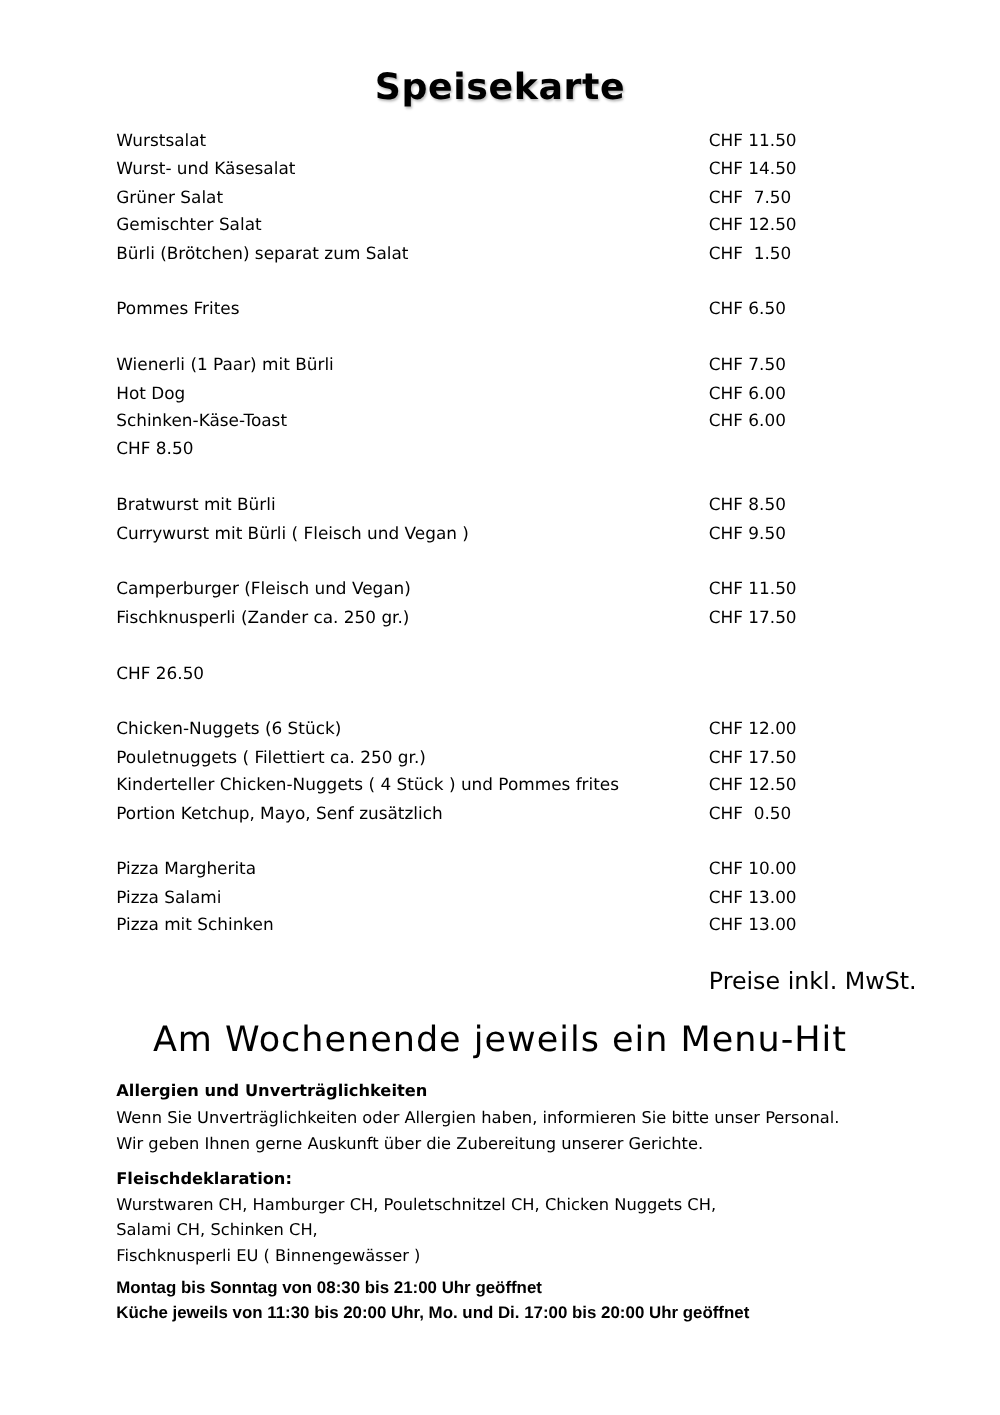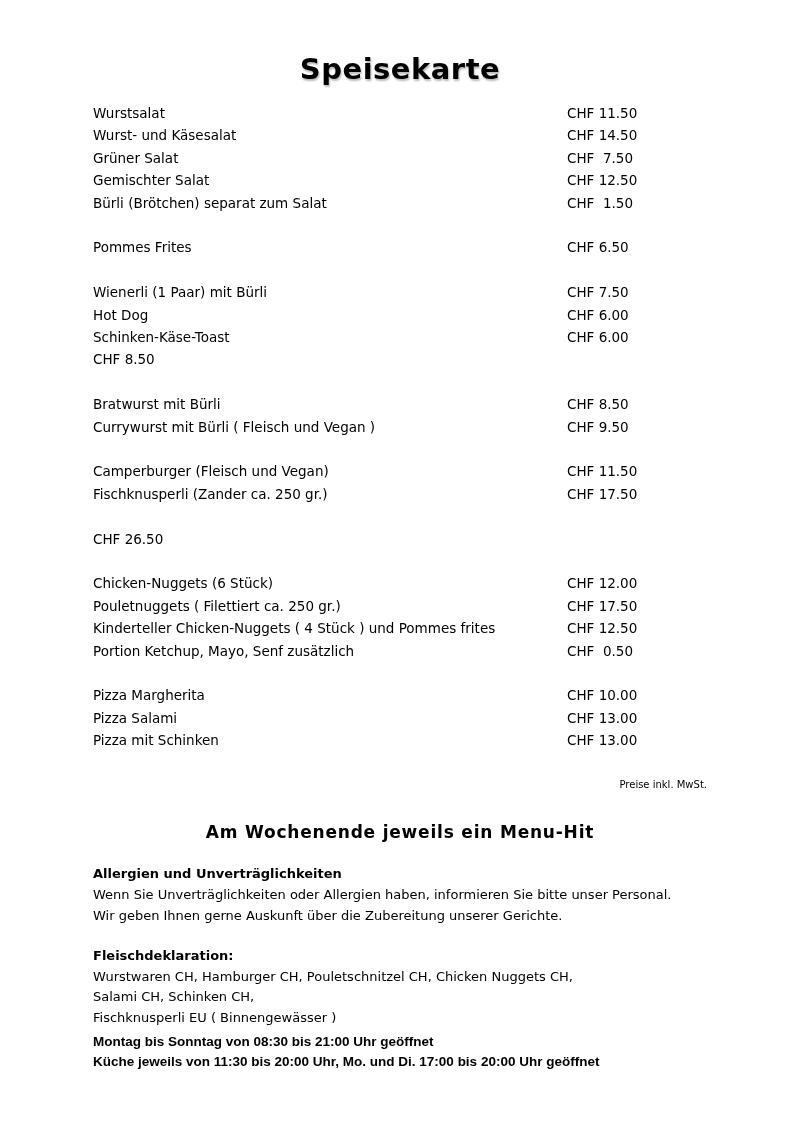--- a/index.html
+++ b/index.html
@@ -40,29 +40,29 @@
   }
   .iname {
     width: 474px;
     flex: 0 0 474px;
     overflow: visible;
   }
   .iprice {
     white-space: pre;
   }
   .vat-note {
-    font-size: 10px;
+    font-size: 19px;
     line-height: 22.4px;
     margin: 22.4px 0 0 474px;
     white-space: pre;
     text-align: right;
   }
   .weekend {
-    font-size: 17px;
-    font-weight: bold;
+    font-size: 28px;
+    font-weight: normal;
     text-align: center;
     line-height: 30px;
     letter-spacing: 0.8px;
     margin: 21px 0 0 0;
   }
   .info-block {
     margin-top: 17px;
     font-size: 13px;
     line-height: 20.6px;
     white-space: nowrap;
@@ -196,21 +196,21 @@
   <div class="weekend">Am Wochenende jeweils ein Menu-Hit</div>
 
   <div class="info-block">
     <div class="info-heading">Allergien und Unverträglichkeiten</div>
     <div>
         <div>Wenn Sie Unverträglichkeiten oder Allergien haben, informieren Sie bitte unser Personal.</div>
         <div>Wir geben Ihnen gerne Auskunft über die Zubereitung unserer Gerichte.</div>
       </div>
   </div>
 
-  <div class="info-block" style="margin-top:20px;">
+  <div class="info-block" style="margin-top:8px;">
     <div class="info-heading">Fleischdeklaration:</div>
     <div>
         <div>Wurstwaren CH, Hamburger CH, Pouletschnitzel CH, Chicken Nuggets CH,</div>
         <div>Salami CH, Schinken CH,</div>
         <div>Fischknusperli EU ( Binnengewässer )</div>
       </div>
   </div>
 
   <div class="hours">
       <div>Montag bis Sonntag von 08:30 bis 21:00 Uhr geöffnet</div>

